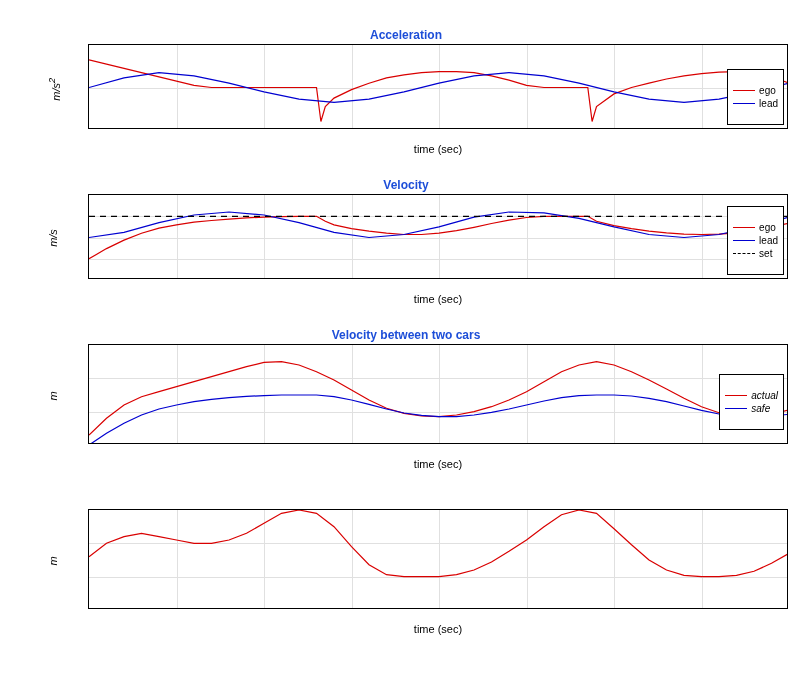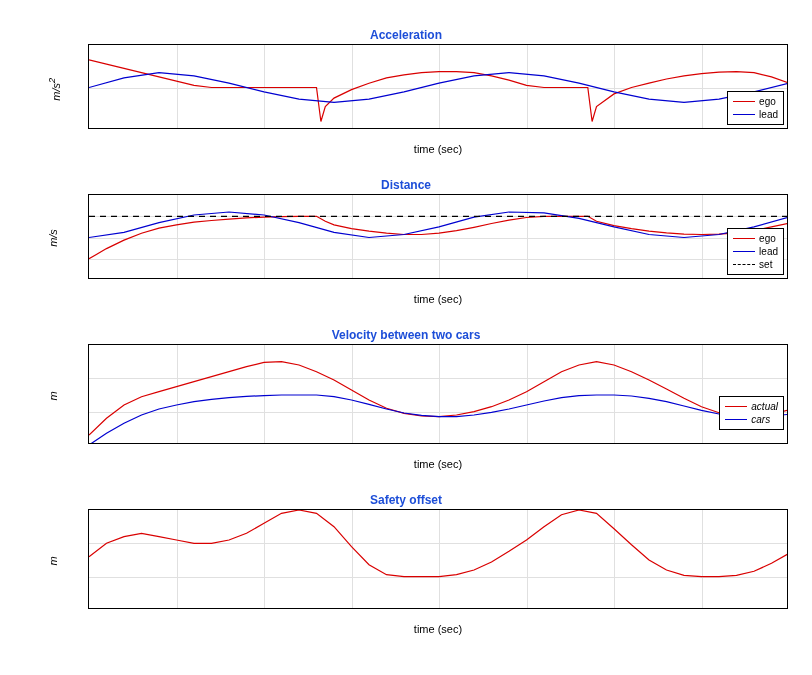--- a/index.html
+++ b/index.html
@@ -67,21 +67,21 @@
   .gridline.h {
     height: 1px;
     left: 0;
     right: 0;
   }
   .legend {
     position: absolute;
     background: #fff;
     border: 1px solid #000;
     font-size: 10px;
-    padding: 3px 5px;
+    padding: 14px 5px;
     z-index: 20;
   }
   .legend-row {
     display: flex;
     align-items: center;
     gap: 4px;
     line-height: 13px;
   }
   .legend-swatch {
     width: 22px;
@@ -126,21 +126,21 @@
           <div class="legend-row">
             <div class="legend-swatch" style="border-top: 1.5px solid rgb(0, 0, 208);"></div>
             <span>lead</span>
           </div>
         </div>
       </div>
     <div class="ylabel" style="left:-45px; top:38px;">m/s<sup>2</sup></div>
   </div>
   <div class="xlabel" style="top:143px; left:88px; width:700px;">time (sec)</div>
 
-  <div class="title" style="top:178px;">Distance</div>
+  <div class="title" style="top:178px;">Velocity</div>
   <div class="panel" style="top:194px; height:85px;">
     <div class="plot-area" id="plot-1">
         <div class="gridline v" style="left: 87.5px;"></div>
         <div class="gridline v" style="left: 175px;"></div>
         <div class="gridline v" style="left: 262.5px;"></div>
         <div class="gridline v" style="left: 350px;"></div>
         <div class="gridline v" style="left: 437.5px;"></div>
         <div class="gridline v" style="left: 525px;"></div>
         <div class="gridline v" style="left: 612.5px;"></div>
         <div class="gridline h" style="top: 63.75px;"></div>
@@ -186,29 +186,28 @@
           <path d="M0.0 90.0 L17.5 73.3 L35.0 60.0 L52.5 51.7 L70.0 46.7 L87.5 41.7 L105.0 36.7 L122.5 31.7 L140.0 26.7 L157.5 21.7 L175.0 17.3 L192.5 16.7 L210.0 20.0 L227.5 26.7 L245.0 35.0 L262.5 45.0 L280.0 55.0 L297.5 63.3 L315.0 68.3 L332.5 71.0 L350.0 71.7 L367.5 70.0 L385.0 66.7 L402.5 61.7 L420.0 55.0 L437.5 46.7 L455.0 36.7 L472.5 26.7 L490.0 20.0 L507.5 16.7 L525.0 20.0 L542.5 26.7 L560.0 35.0 L577.5 44.0 L595.0 53.3 L612.5 61.7 L630.0 67.7 L647.5 70.7 L665.0 71.7 L682.5 69.3 L700.0 65.0 " fill="none" stroke="#d90000" stroke-width="1.2"></path>
           <path d="M0.0 100.0 L17.5 88.3 L35.0 78.3 L52.5 70.0 L70.0 64.0 L87.5 60.0 L105.0 56.7 L122.5 54.3 L140.0 52.7 L157.5 51.3 L175.0 50.7 L192.5 50.0 L210.0 50.0 L227.5 50.0 L245.0 51.7 L262.5 55.0 L280.0 59.3 L297.5 64.0 L315.0 68.0 L332.5 70.3 L350.0 71.7 L367.5 71.7 L385.0 70.0 L402.5 67.3 L420.0 64.0 L437.5 60.0 L455.0 56.0 L472.5 52.7 L490.0 50.7 L507.5 50.0 L525.0 50.0 L542.5 51.0 L560.0 53.3 L577.5 56.7 L595.0 61.0 L612.5 65.3 L630.0 69.0 L647.5 71.0 L665.0 71.7 L682.5 71.0 L700.0 69.3 " fill="none" stroke="#0000d0" stroke-width="1.2"></path>
         </svg>
         <div class="legend" style="right: 3px; bottom: 13px; font-style: italic;">
           <div class="legend-row">
             <div class="legend-swatch" style="border-top: 1.5px solid rgb(217, 0, 0);"></div>
             <span>actual</span>
           </div>
           <div class="legend-row">
             <div class="legend-swatch" style="border-top: 1.5px solid rgb(0, 0, 208);"></div>
-            <span>cars</span>
+            <span>safe</span>
           </div>
         </div>
       </div>
     <div class="ylabel" style="left:-40px; top:46px;">m</div>
   </div>
   <div class="xlabel" style="top:458px; left:88px; width:700px;">time (sec)</div>
 
-  <div class="title" style="top:493px;">Safety offset</div>
   <div class="panel" style="top:509px; height:100px;">
     <div class="plot-area" id="plot-3">
         <div class="gridline v" style="left: 87.5px;"></div>
         <div class="gridline v" style="left: 175px;"></div>
         <div class="gridline v" style="left: 262.5px;"></div>
         <div class="gridline v" style="left: 350px;"></div>
         <div class="gridline v" style="left: 437.5px;"></div>
         <div class="gridline v" style="left: 525px;"></div>
         <div class="gridline v" style="left: 612.5px;"></div>
         <div class="gridline h" style="top: 66.6667px;"></div>

